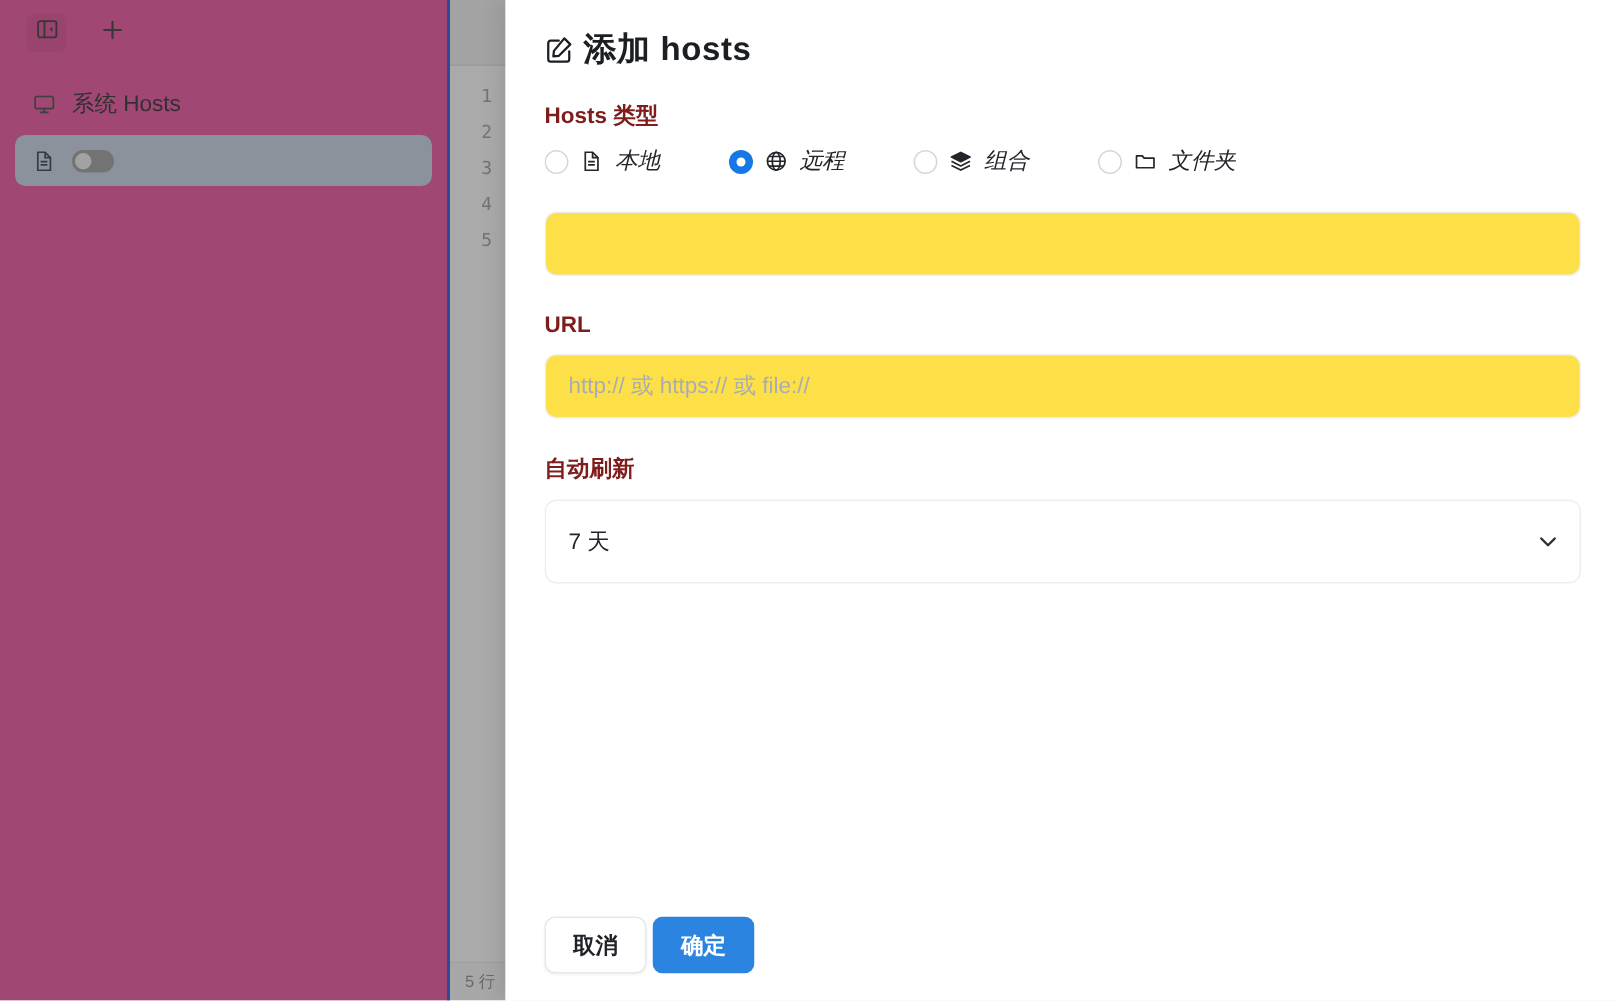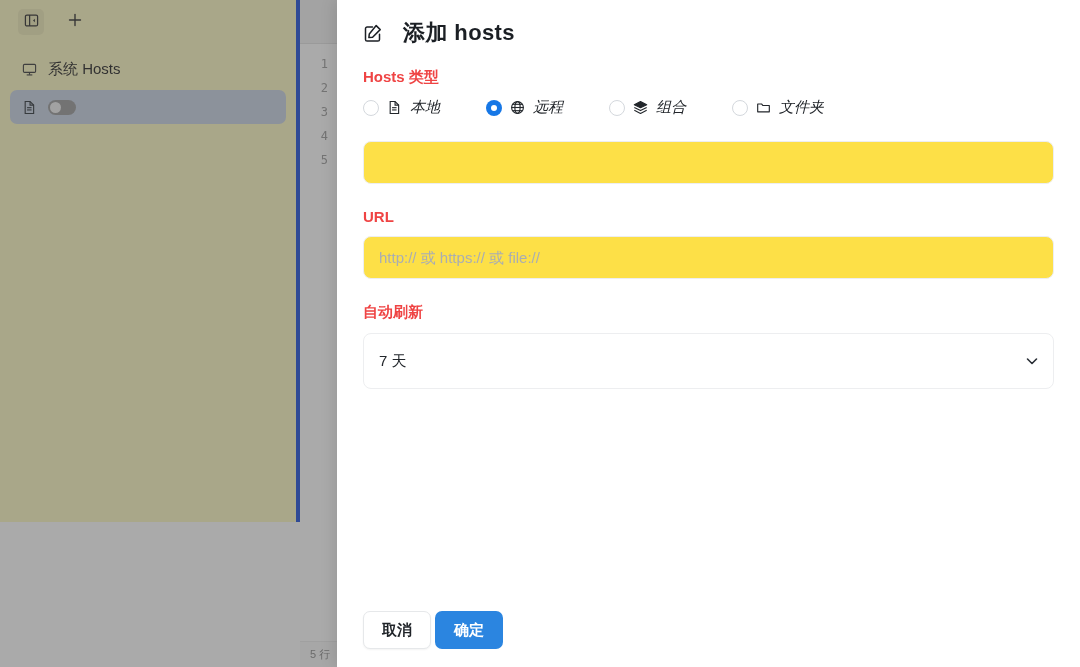--- a/index.html
+++ b/index.html
@@ -16,25 +16,25 @@
   }
 
   
   .bg-app {
     position: absolute; inset: 0;
     display: flex;
     background: #ffffff;
   }
   .sidebar {
     width: 300px;
-    height: 522px;
-    background: #fef9c3;
+    height: 667px;
+    background: #ec4899;
     display: flex;
     flex-direction: column;
-    border-right: 4px solid #1d4ed8;
+    border-right: 2px solid #1d4ed8;
   }
   .sidebar-toolbar {
     height: 44px;
     display: flex;
     align-items: center;
     gap: 18px;
     padding: 0 18px;
     flex-shrink: 0;
   }
   .tb-btn {
@@ -139,40 +139,40 @@
     width: 743px; height: 667px;
     background: #ffffff;
     display: flex;
     flex-direction: column;
     padding: 0 26px 0 26px;
     box-shadow: -3px 0 14px rgba(0,0,0,0.10);
   }
   .modal-title {
     display: flex;
     align-items: center;
-    gap: 20px;
+    gap: 6px;
     margin-top: 18px;
     margin-bottom: 6px;
     font-size: 22px;
     font-weight: bold;
     color: #1b1f24;
     letter-spacing: 0.4px;
   }
   .modal-title .ico { display: flex; align-items: center; color: #1b1f24; }
 
   .modal-body {
     flex: 1;
     padding-top: 14px;
     overflow: hidden;
   }
 
   .field-label {
     font-size: 15px;
     font-weight: bold;
-    color: #ef4444;
+    color: #7f1d1d;
     margin-bottom: 11px;
     margin-top: 0;
   }
   .field-block { margin-bottom: 24px; }
 
   .radio-row {
     display: flex;
     align-items: center;
     gap: 0;
   }

